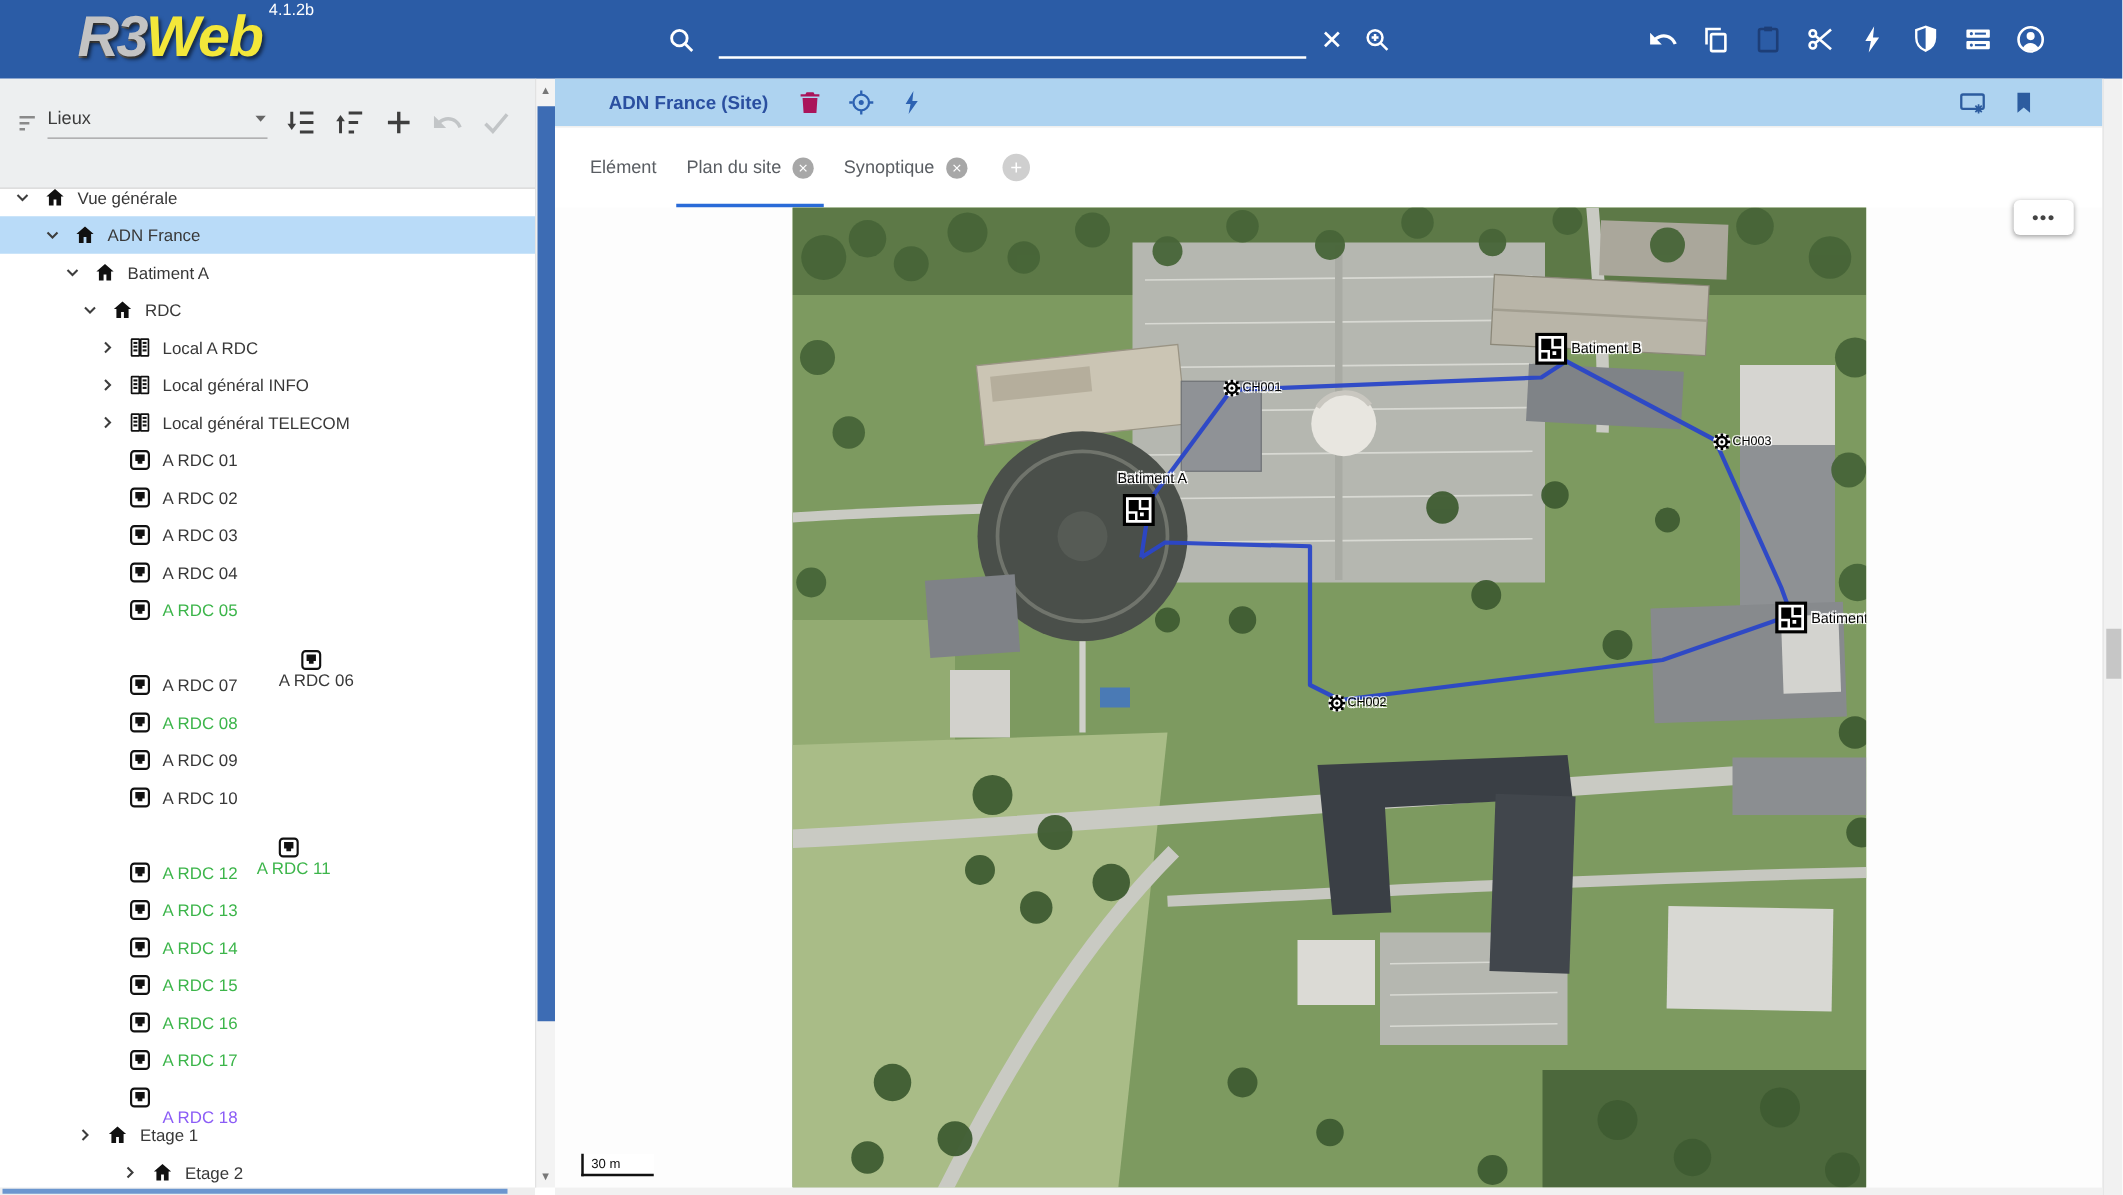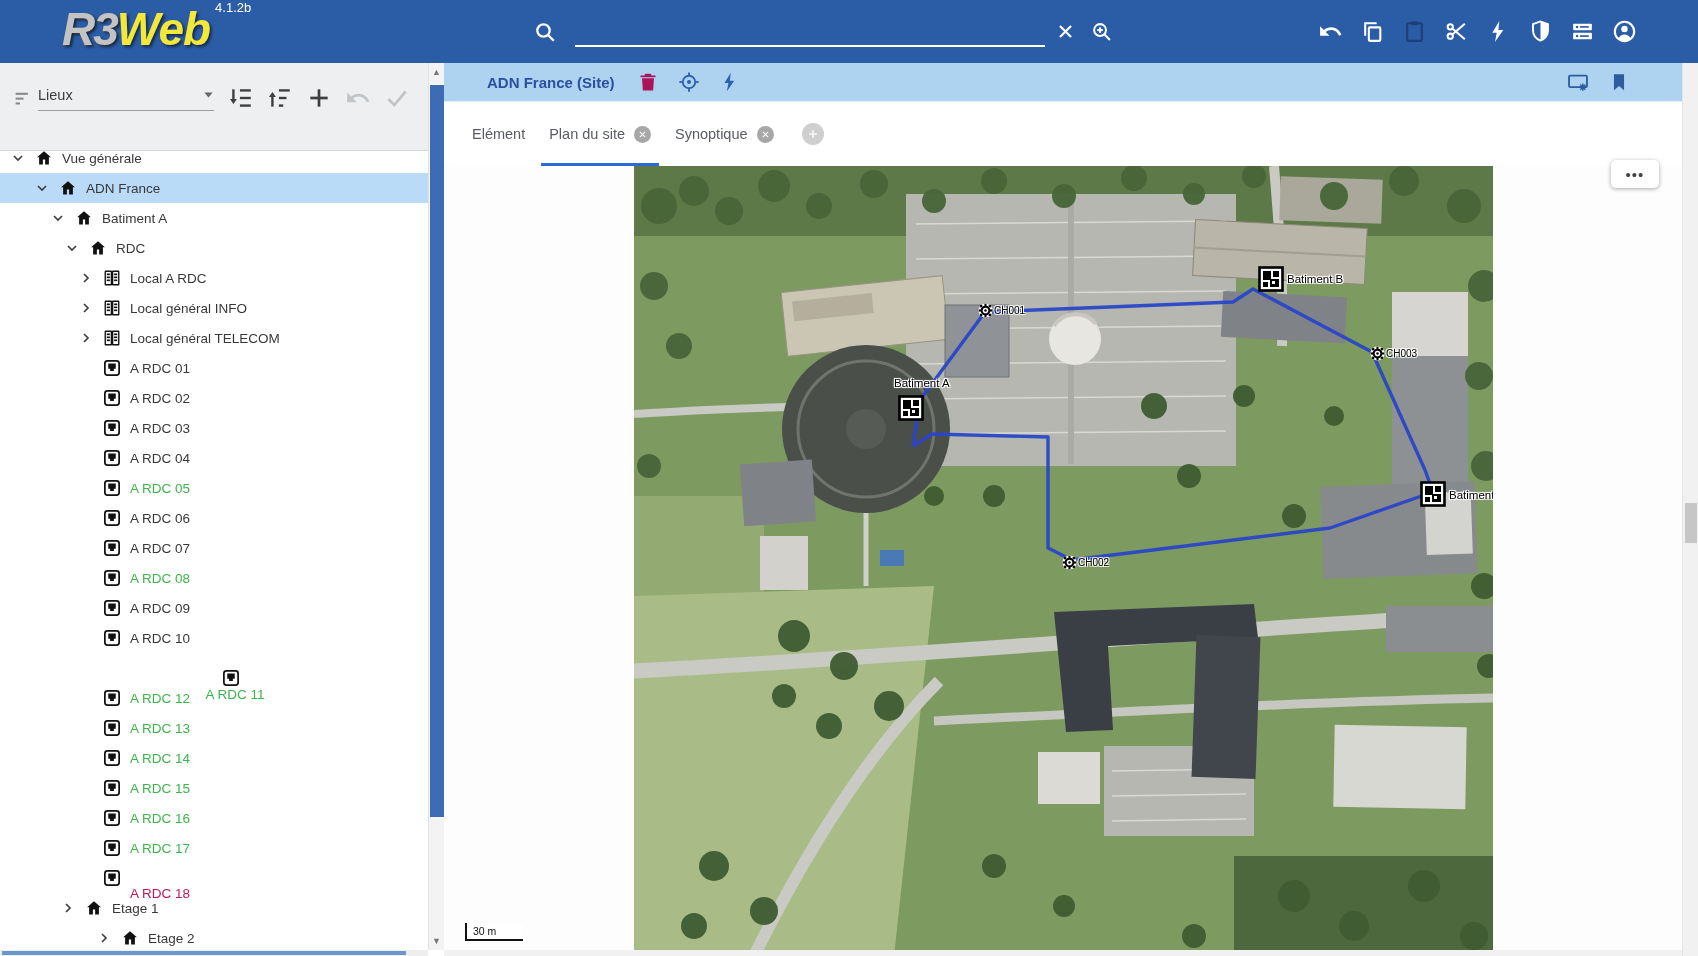--- a/index.html
+++ b/index.html
@@ -407,21 +407,21 @@
       <div class="tree-row" style="padding-left: 78px;">
         <span class="chev"></span>
         <span class="t-icon">
           <svg viewBox="0 0 24 24">
             <rect x="2.5" y="2.5" width="19" height="19" rx="3.5" fill="none" stroke="currentColor" stroke-width="2.3"></rect>
             <path d="M7 6h10v7h-2.5v3h-5v-3H7z" fill="currentColor"></path>
           </svg>
         </span>
         <span class="t-label" style="color: rgb(60, 181, 74);">A RDC 05</span>
       </div>
-      <div class="tree-row" style="padding-left: 78px;">
+      <div class="tree-row" style="padding-left: 78px; flex-direction: column;">
         <span class="chev"></span>
         <span class="t-icon">
           <svg viewBox="0 0 24 24">
             <rect x="2.5" y="2.5" width="19" height="19" rx="3.5" fill="none" stroke="currentColor" stroke-width="2.3"></rect>
             <path d="M7 6h10v7h-2.5v3h-5v-3H7z" fill="currentColor"></path>
           </svg>
         </span>
         <span class="t-label">A RDC 06</span>
       </div>
       <div class="tree-row" style="padding-left: 78px;">
@@ -535,21 +535,21 @@
         <span class="t-label" style="color: rgb(60, 181, 74);">A RDC 17</span>
       </div>
       <div class="tree-row" style="padding-left: 78px;">
         <span class="chev"></span>
         <span class="t-icon">
           <svg viewBox="0 0 24 24">
             <rect x="2.5" y="2.5" width="19" height="19" rx="3.5" fill="none" stroke="currentColor" stroke-width="2.3"></rect>
             <path d="M7 6h10v7h-2.5v3h-5v-3H7z" fill="currentColor"></path>
           </svg>
         </span>
-        <span class="t-label" style="color: #be185d; margin-top: 30px;">A RDC 18</span>
+        <span class="t-label" style="color: #8b5cf6; margin-top: 30px;">A RDC 18</span>
       </div>
       <div class="tree-row" style="padding-left: 60px;">
         <span class="chev">
           <svg viewBox="0 0 24 24" fill="none" stroke="currentColor" stroke-width="2.5">
             <polyline points="9,6 15,12 9,18"></polyline>
           </svg>
         </span>
         <span class="t-icon">
           <svg viewBox="0 0 24 24" fill="currentColor">
             <path d="M12 3 2.8 11h2.7v9.5h5V14h3v6.5h5V11h2.7z"></path>
@@ -790,21 +790,21 @@
             <svg viewBox="0 0 26 26">
               <rect x="1.5" y="1.5" width="23" height="23" fill="#fff" stroke="#000" stroke-width="2.6"></rect>
               <rect x="5" y="5" width="8" height="9" fill="#000"></rect>
               <rect x="15" y="5" width="6" height="6" fill="#000"></rect>
               <rect x="5" y="16" width="5" height="5" fill="#000"></rect>
               <rect x="12" y="13" width="9" height="8" fill="#000"></rect>
               <rect x="14" y="15" width="3" height="3" fill="#fff"></rect>
             </svg>
             <div class="bldg-label" style="left: -4px; top: -18px;">Batiment A</div>
           </div>
-          <div class="bldg-marker" style="left: 594px; top: 100px; margin-left: 30px;">
+          <div class="bldg-marker" style="left: 594px; top: 100px;">
             <svg viewBox="0 0 26 26">
               <rect x="1.5" y="1.5" width="23" height="23" fill="#fff" stroke="#000" stroke-width="2.6"></rect>
               <rect x="5" y="5" width="8" height="9" fill="#000"></rect>
               <rect x="15" y="5" width="6" height="6" fill="#000"></rect>
               <rect x="5" y="16" width="5" height="5" fill="#000"></rect>
               <rect x="12" y="13" width="9" height="8" fill="#000"></rect>
               <rect x="14" y="15" width="3" height="3" fill="#fff"></rect>
             </svg>
             <div class="bldg-label" style="left: 29px; top: 7px;">Batiment B</div>
           </div>

